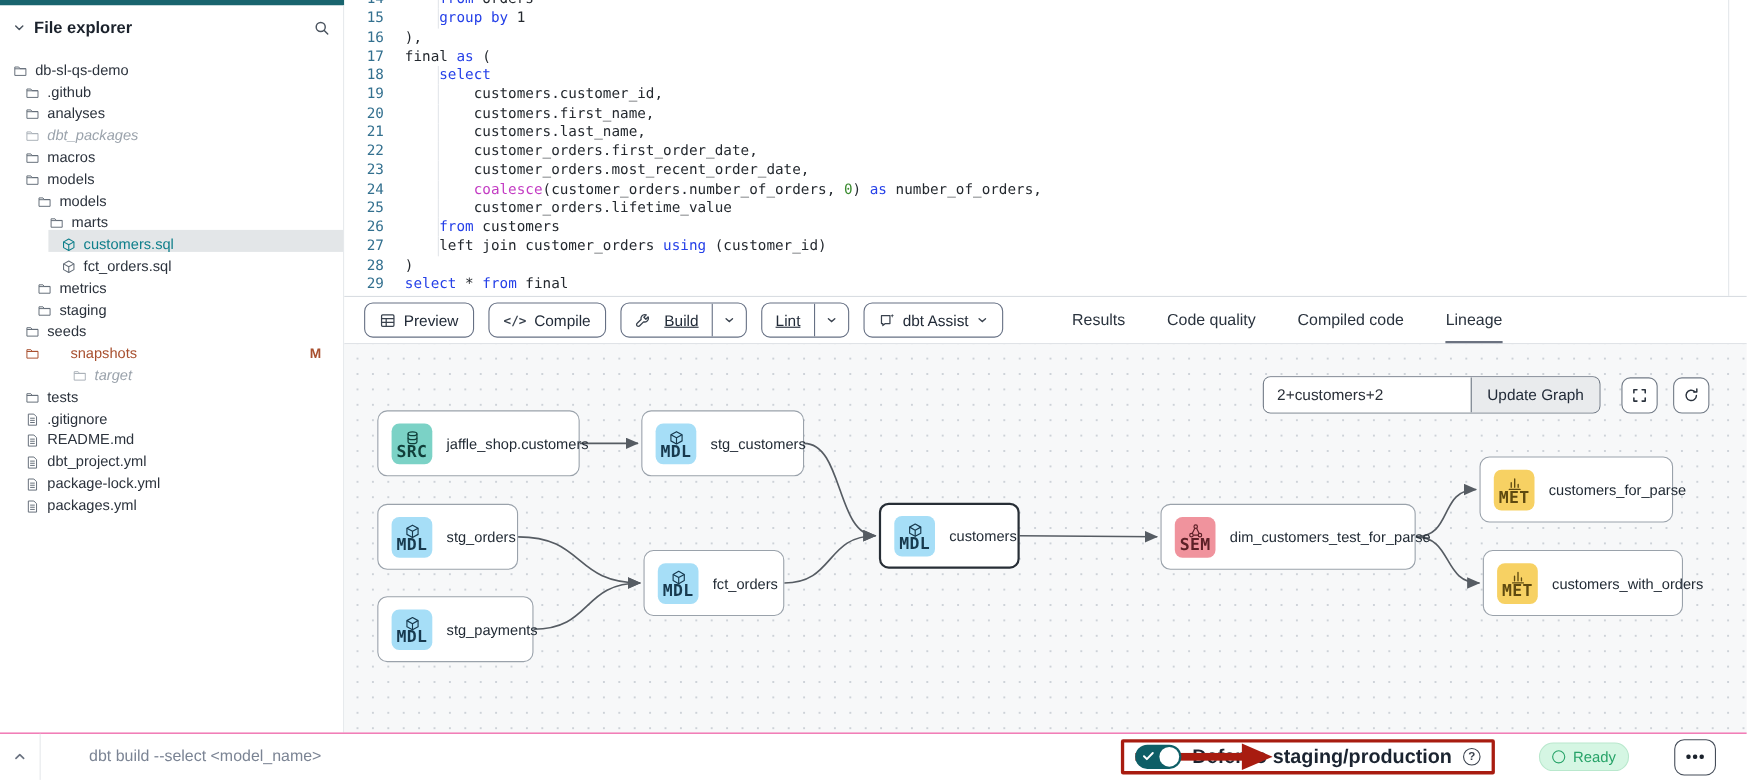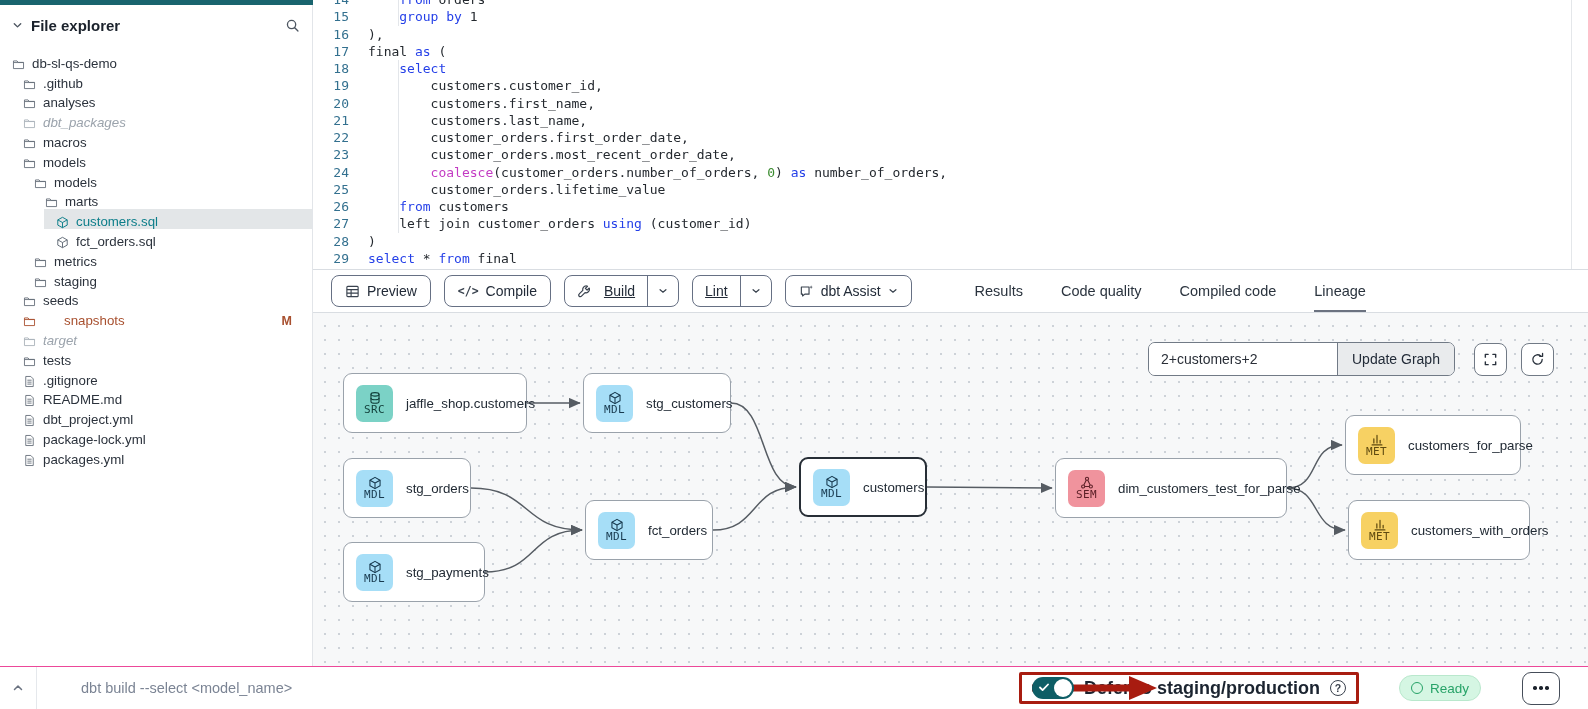--- a/index.html
+++ b/index.html
@@ -72,21 +72,21 @@
     font-size:14px; color:#222b38; cursor:pointer; font-family:inherit; }
   .lg-sqbtn { width:33px; height:33px; border:1px solid #717a86; border-radius:8px; background:#fff;
     display:flex; align-items:center; justify-content:center; color:#2a323d; cursor:pointer; }
   .lg-sqbtn.fs { margin-left:19px; } .lg-sqbtn.rf { margin-left:14px; }
   .edges { position:absolute; left:0; top:0; width:100%; height:100%; pointer-events:none; }
   .node { position:absolute; height:60px; background:#fff; border:1px solid #9aa2ab; border-radius:9px;
     display:flex; align-items:center; padding:0 12px; gap:13px; cursor:pointer; }
   .node.selected { border:2px solid #272e36; }
   .node .badge { width:37px; height:37px; border-radius:7px; display:flex; flex-direction:column;
     align-items:center; justify-content:center; gap:0; flex:0 0 auto; }
-  .node .badge .btxt { font-size:11px; font-weight:normal; letter-spacing:.3px; line-height:10px;
+  .node .badge .btxt { font-size:15px; font-weight:bold; letter-spacing:.3px; line-height:10px;
     font-family:"DejaVu Sans Mono", monospace; }
   .node .nlabel { font-size:13.3px; color:#222b35; white-space:nowrap; }
 
   
   .statusbar { position:absolute; left:0; bottom:0; width:1588px; height:43px; background:#fff;
     border-top:1px solid #ec4899; display:flex; align-items:center; padding-right:28px;gap:28px; }
   .sb-collapse { width:37px; height:100%; display:flex; align-items:center; justify-content:center;
     color:#6a7280; border-right:1px solid #e5e8ec; cursor:pointer; flex:0 0 auto; }
   .cmd-input { flex:1; border:none; outline:none; font-size:14.5px; color:#3a424e; padding:0 16px;
     font-family:inherit; background:transparent; min-width:0; }
@@ -255,21 +255,21 @@
         <div class="tree-row modified" style="padding-left: 23px; gap: 28px;">
           <span class="ticon">
             <svg width="13" height="13" viewBox="0 0 16 16" fill="none" stroke="currentColor" stroke-width="1.1" stroke-linejoin="round">
               <path d="M1.8 13V3.6h4.4l1.4 1.8h6.6V13z"></path>
               <path d="M1.8 5.6h12.4"></path>
             </svg>
           </span>
           <span>snapshots</span>
           <span class="m-badge">M</span>
         </div>
-        <div class="tree-row muted" style="padding-left: 23px;">
+        <div class="tree-row muted" style="padding-left: 23px; margin-left: 43px;">
           <span class="ticon">
             <svg width="13" height="13" viewBox="0 0 16 16" fill="none" stroke="currentColor" stroke-width="1.1" stroke-linejoin="round">
               <path d="M1.8 13V3.6h4.4l1.4 1.8h6.6V13z"></path>
               <path d="M1.8 5.6h12.4"></path>
             </svg>
           </span>
           <span>target</span>
         </div>
         <div class="tree-row" style="padding-left: 23px;">
           <span class="ticon">

